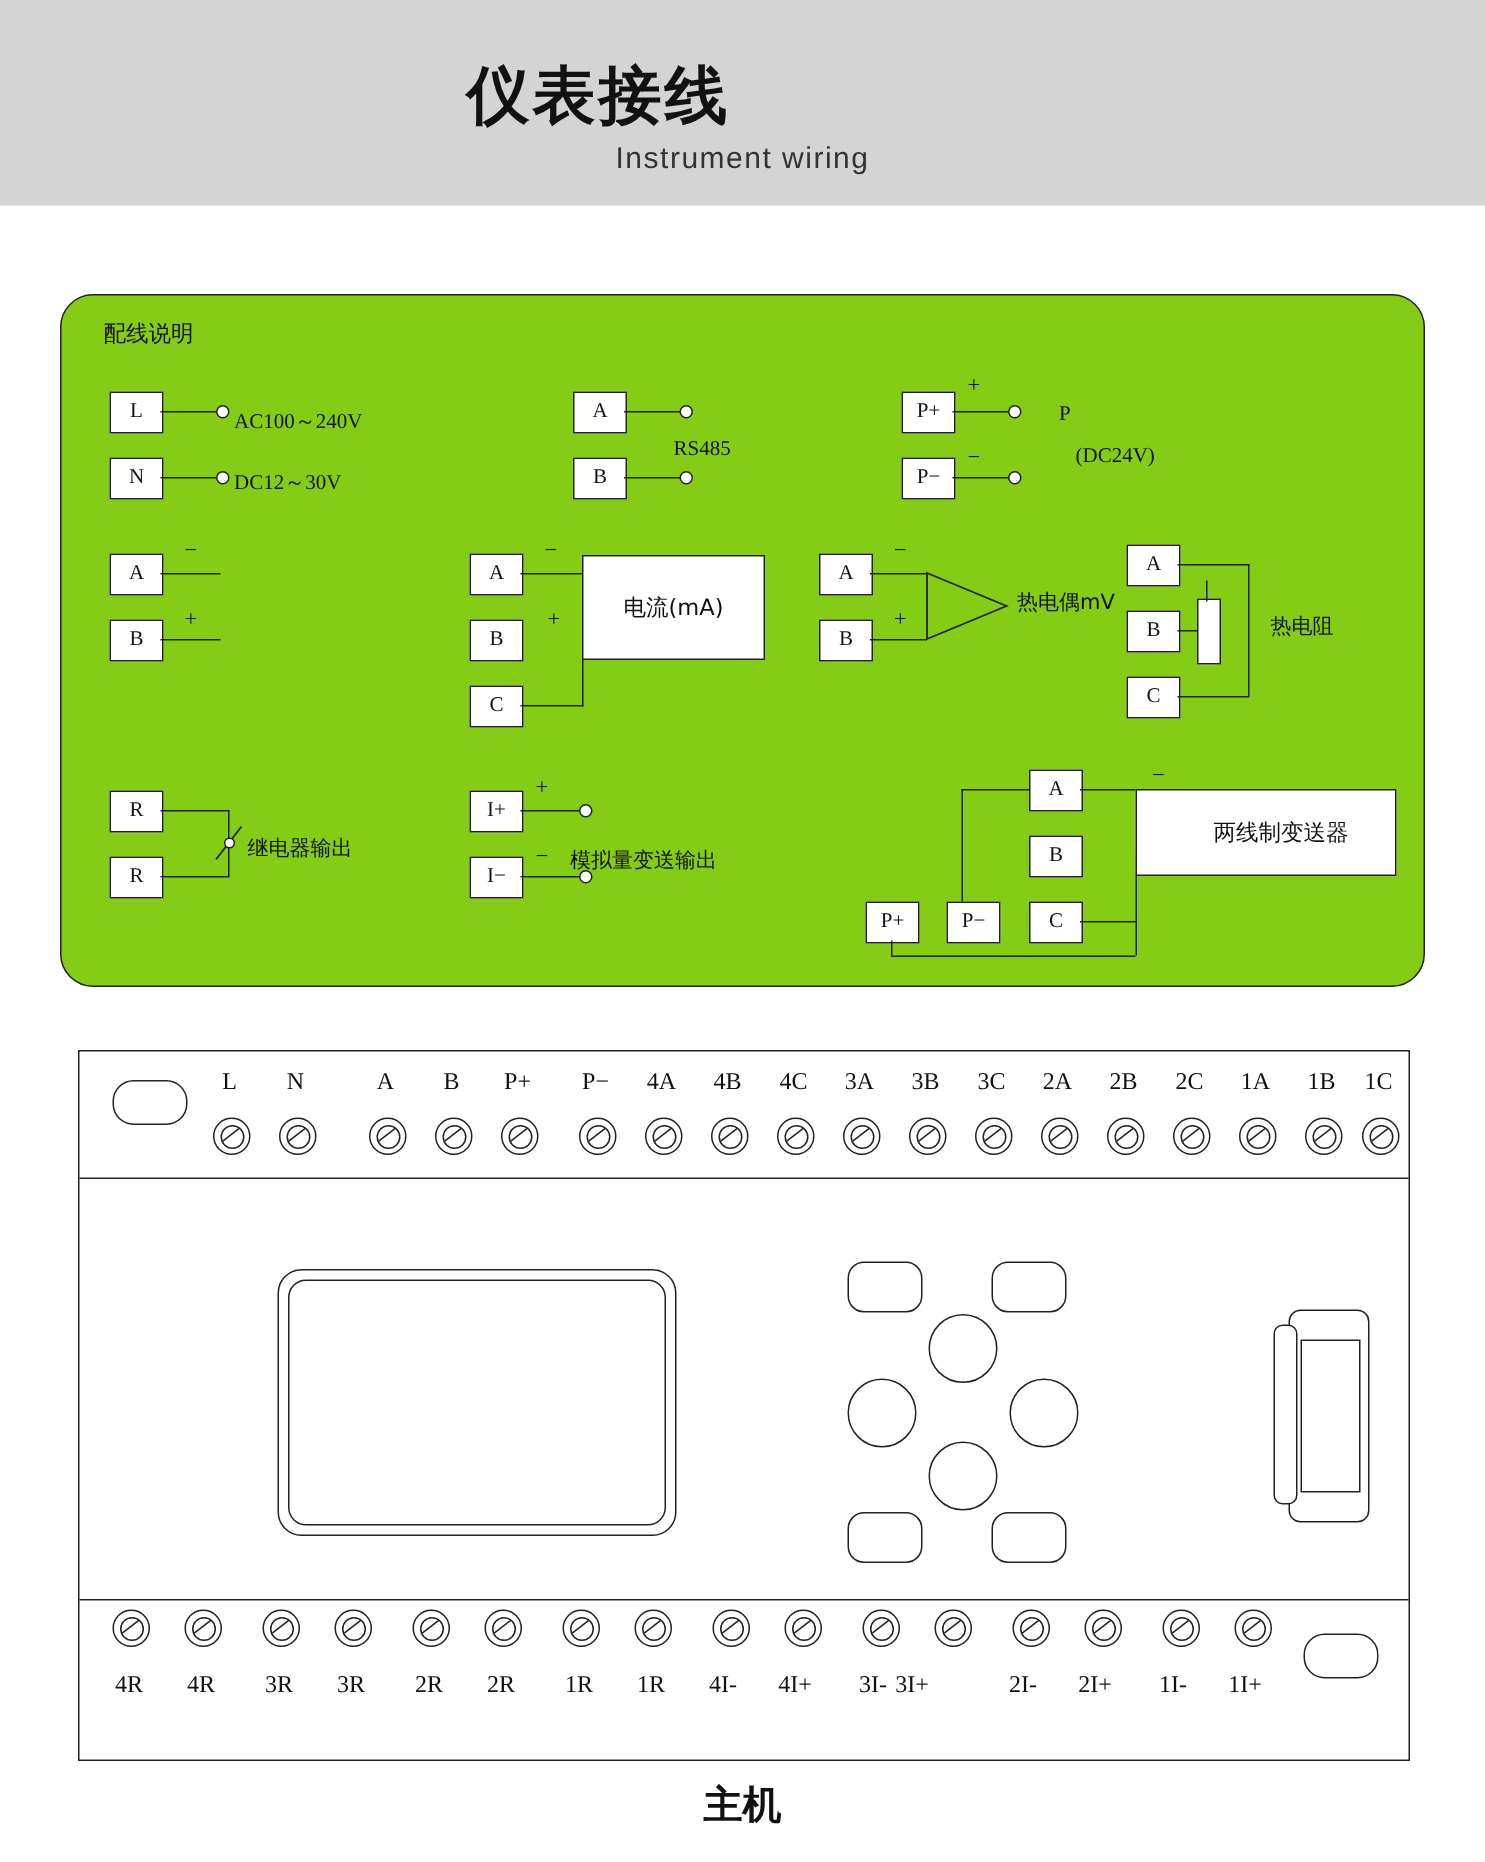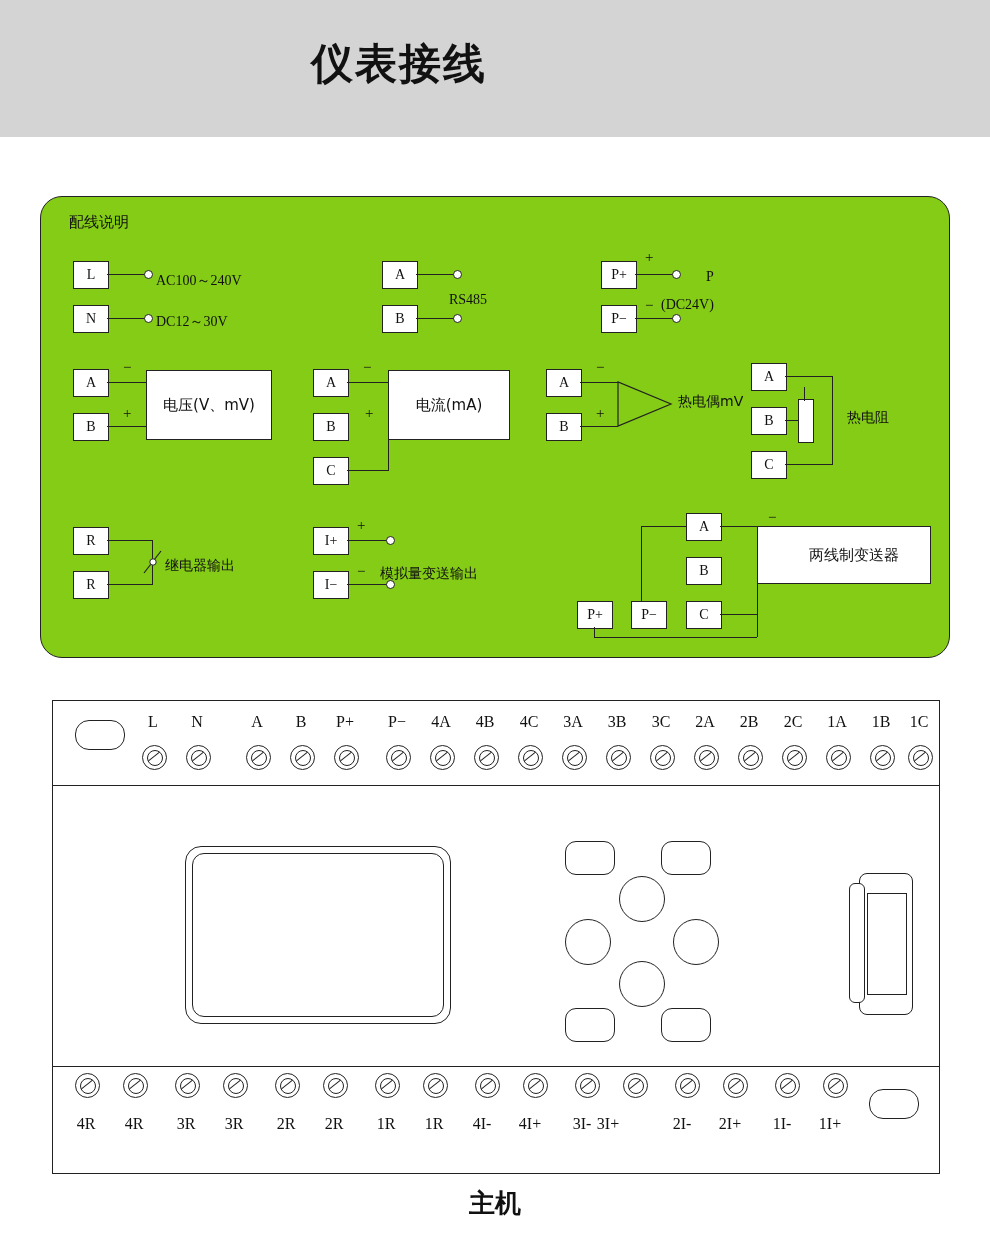--- a/index.html
+++ b/index.html
@@ -110,20 +110,21 @@
     position:absolute;width:990px;text-align:center;top:1186px;
     font-size:26px;font-weight:bold;color:#111;
     font-family:"DejaVu Sans", sans-serif;
   }
 </style>
 </head>
 <body>
 
 <div class="header">
   <div class="header-cn">仪表接线</div>
+  <div class="header-en">Instrument wiring</div>
 </div>
 
 <div class="panel">
 
   <div class="panel-title">配线说明</div>
 
   <div class="tb" style="left:32px;top:64px;">L</div>
   <div class="tb" style="left:32px;top:108px;">N</div>
   <div class="hl" style="left:66px;top:77px;width:38px;"></div>
   <div class="hl" style="left:66px;top:121px;width:38px;"></div>
@@ -142,29 +143,28 @@
 
   <div class="tb" style="left:560px;top:64px;">P+</div>
   <div class="tb" style="left:560px;top:108px;">P−</div>
   <div class="hl" style="left:594px;top:77px;width:38px;"></div>
   <div class="hl" style="left:594px;top:121px;width:38px;"></div>
   <div class="dot" style="left:631px;top:73px;"></div>
   <div class="dot" style="left:631px;top:117px;"></div>
   <div class="sign" style="left:604px;top:52px;">+</div>
   <div class="sign" style="left:604px;top:100px;">−</div>
   <div class="lbl-serif" style="left:665px;top:72px;">P</div>
-  <div class="lbl-serif" style="left:620px;top:100px;text-align:center;">(DC24V)</div>
+  <div class="lbl-serif" style="left:676px;top:100px;text-align:center;">(DC24V)</div>
 
   <div class="tb" style="left:32px;top:172px;">A</div>
   <div class="tb" style="left:32px;top:216px;">B</div>
   <div class="hl" style="left:66px;top:185px;width:40px;"></div>
   <div class="hl" style="left:66px;top:229px;width:40px;"></div>
   <div class="sign" style="left:82px;top:162px;">−</div>
   <div class="sign" style="left:82px;top:208px;">+</div>
-  <div class="boxwide" style="left:105px;top:173px;width:124px;height:68px;">电压(V、mV)</div>
 
   <div class="tb" style="left:272px;top:172px;">A</div>
   <div class="tb" style="left:272px;top:216px;">B</div>
   <div class="tb" style="left:272px;top:260px;">C</div>
   <div class="hl" style="left:306px;top:185px;width:42px;"></div>
   <div class="hl" style="left:306px;top:273px;width:42px;"></div>
   <div class="vl" style="left:347px;top:229px;height:45px;"></div>
   <div class="hl" style="left:347px;top:229px;width:14px;"></div>
   <div class="sign" style="left:322px;top:162px;">−</div>
   <div class="sign" style="left:324px;top:208px;">+</div>

